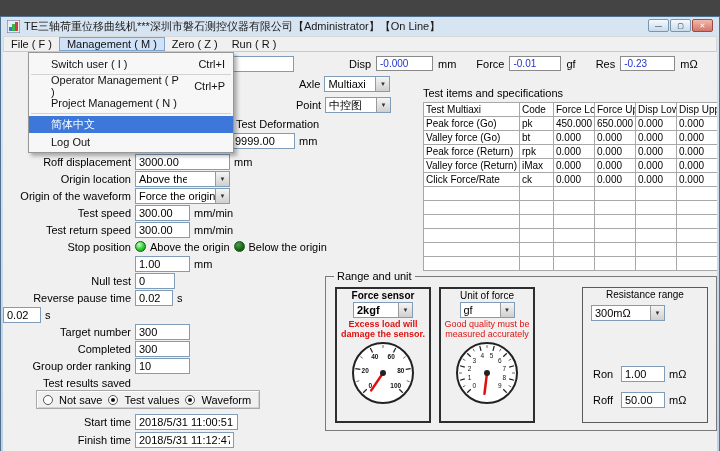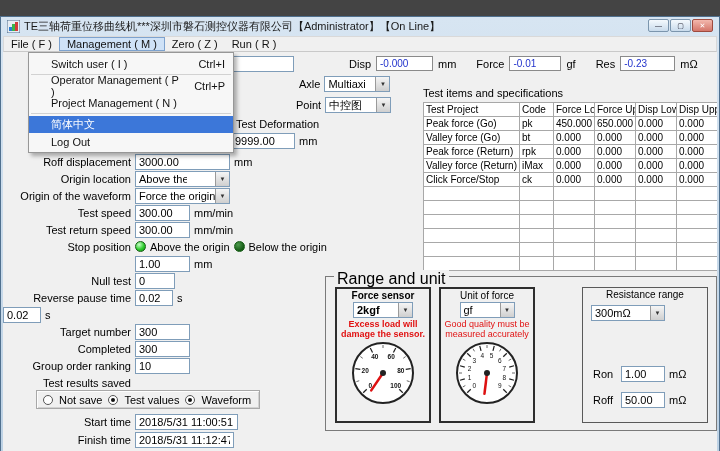--- a/index.html
+++ b/index.html
@@ -42,21 +42,21 @@
   
   .rgroup{display:flex;align-items:center;gap:5px;}
   .rbox{width:57px;height:15px;border:1px solid #8a8a8a;background:#fff;color:#2233cc;
     font-size:10px;line-height:14px;padding:0 3px;overflow:hidden;}
   
   .spec-table{border-collapse:collapse;table-layout:fixed;background:#fff;border:1px solid #555;}
   .spec-table th,.spec-table td{border:1px solid #a8a8a8;font-size:10px;font-weight:normal;height:14px;
     padding:0 2px;text-align:left;white-space:nowrap;overflow:hidden;}
   
   .groupbox{position:absolute;border:1px solid #7a7a7a;}
-  .gtitle{position:absolute;top:-7px;left:8px;background:#f0f0f0;padding:0 3px;font-size:16px;}
+  .gtitle{position:absolute;top:-7px;left:8px;background:#f0f0f0;padding:0 3px;font-size:11px;}
   .subbox{position:absolute;background:#f0f0f0;}
   .subbox.thick{border:2px solid #2e2e2e;}
   .subbox.thin{border:1px solid #5a5a5a;}
   .sub-title{text-align:center;font-size:10px;padding-top:1px;}
   .warn{color:#e11212;font-size:9px;text-align:center;line-height:1.15;padding:1px 2px;}
   .gauge{display:block;margin:0 auto;}
   
   .dropdown{position:absolute;left:25px;top:0;width:206px;background:#f7f7f7;border:1px solid #979797;
     box-shadow:3px 3px 4px rgba(0,0,0,.3);z-index:40;padding:2px 0;}
   .mi{height:17px;display:flex;align-items:center;padding:0 8px 0 22px;font-size:11px;color:#111;cursor:default;}
@@ -244,21 +244,21 @@
       <colgroup>
           <col style="width:96px">
           <col style="width:34px">
           <col style="width:41px">
           <col style="width:41px">
           <col style="width:41px">
           <col style="width:41px">
         </colgroup>
       <thead>
         <tr>
-          <th>Test Project</th>
+          <th>Test Multiaxi</th>
           <th>Code</th>
           <th>Force Low</th>
           <th>Force Upp</th>
           <th>Disp Low</th>
           <th>Disp Upp</th>
         </tr>
       </thead>
       <tbody>
           <tr>
             <td>Peak force (Go)</td>
@@ -286,21 +286,21 @@
           </tr>
           <tr>
             <td>Valley force (Return)</td>
             <td>iMax</td>
             <td>0.000</td>
             <td>0.000</td>
             <td>0.000</td>
             <td>0.000</td>
           </tr>
           <tr>
-            <td>Click Force/Stop</td>
+            <td>Click Force/Rate</td>
             <td>ck</td>
             <td>0.000</td>
             <td>0.000</td>
             <td>0.000</td>
             <td>0.000</td>
           </tr>
           <tr>
             <td></td>
             <td></td>
             <td></td>

